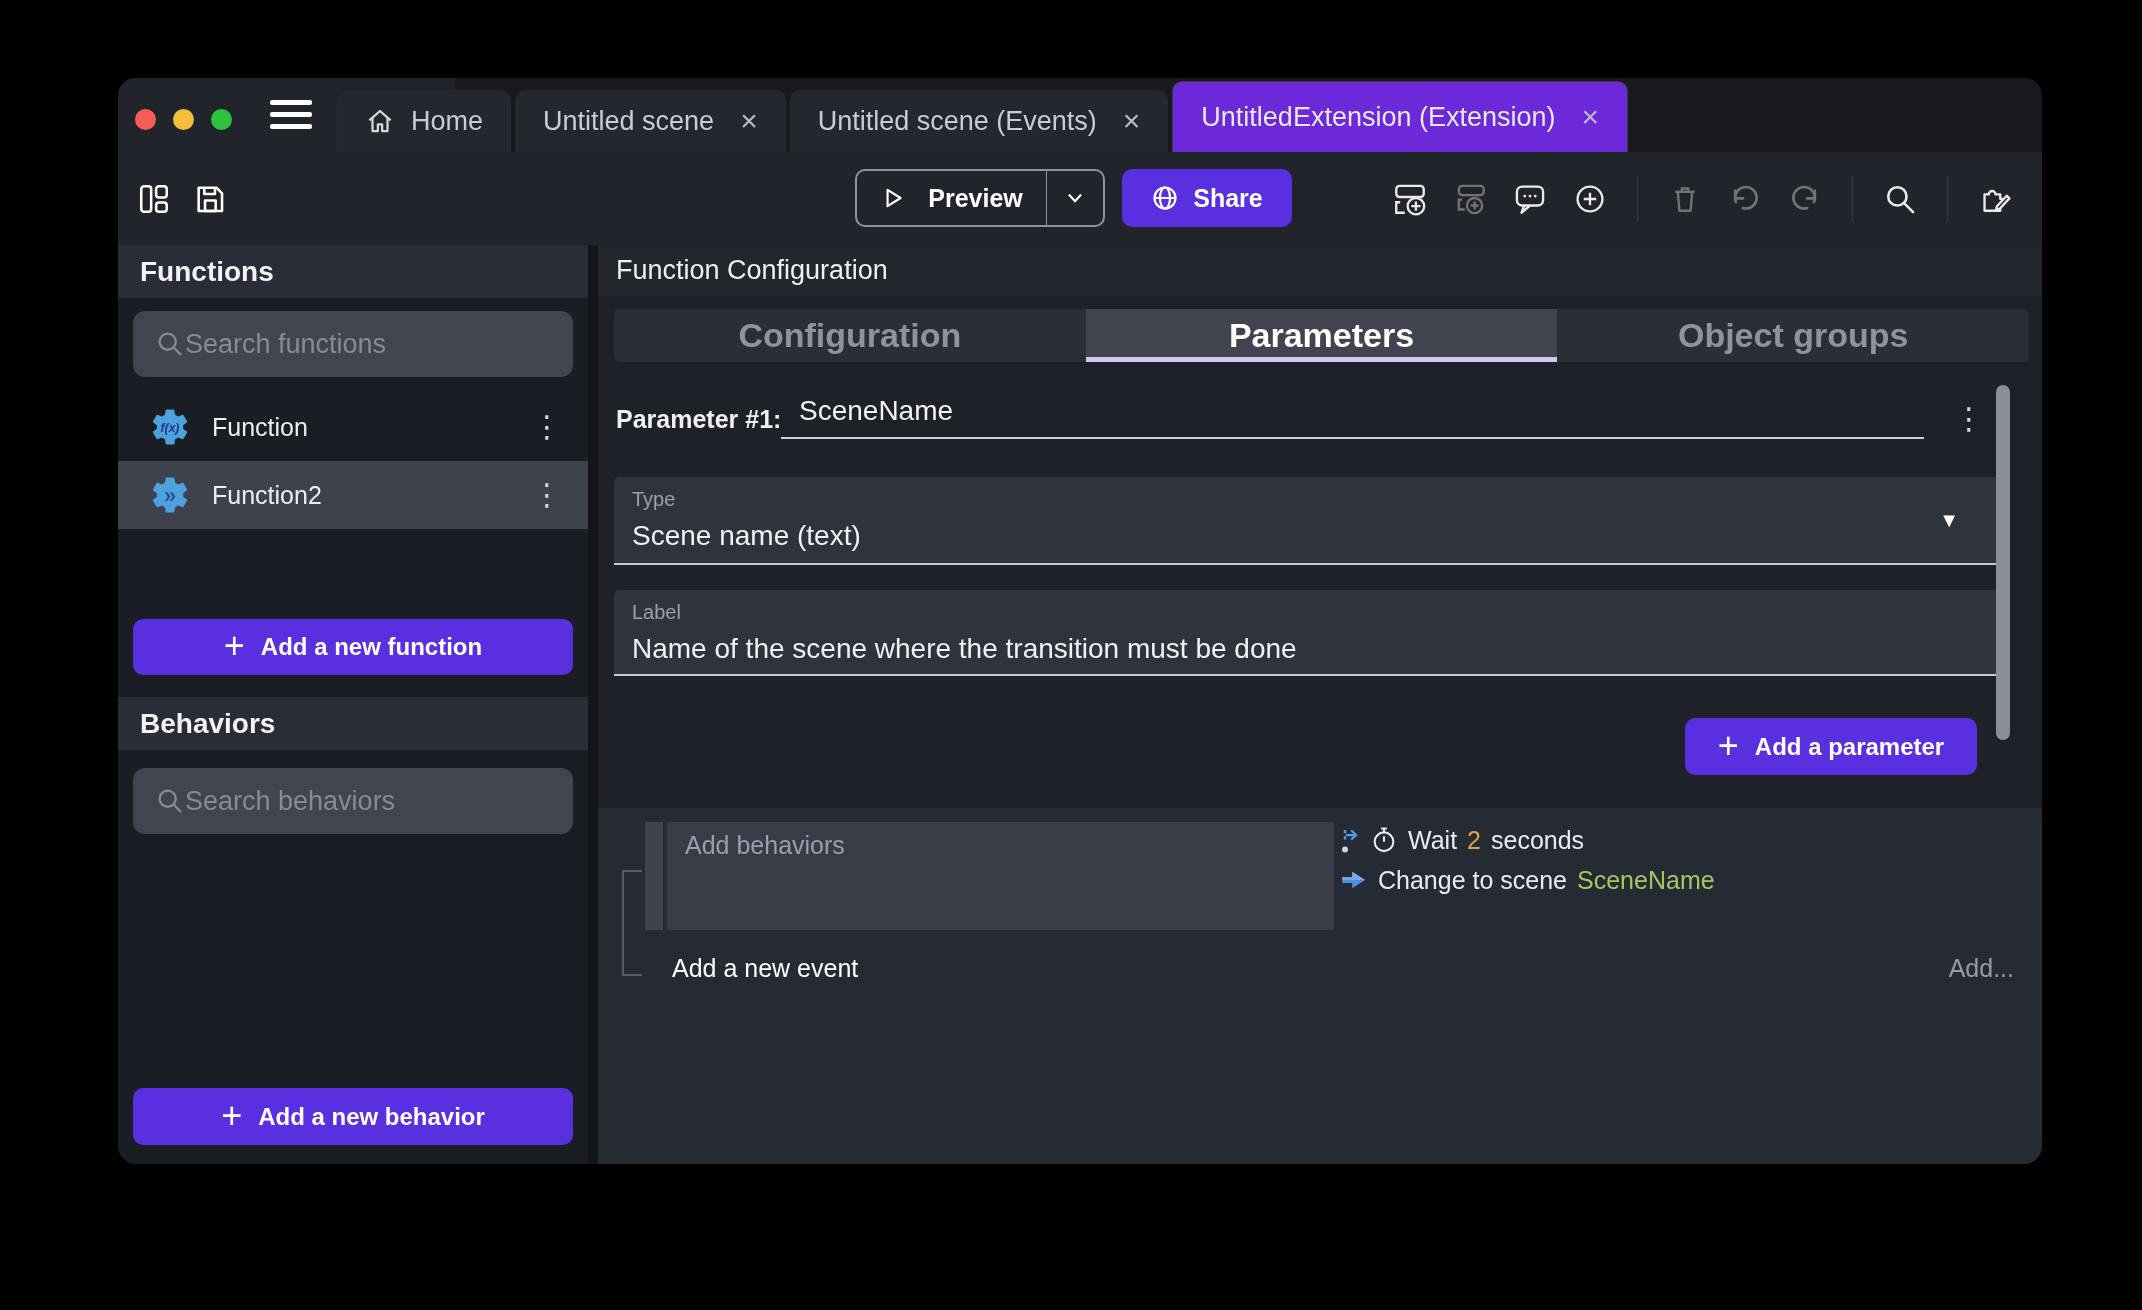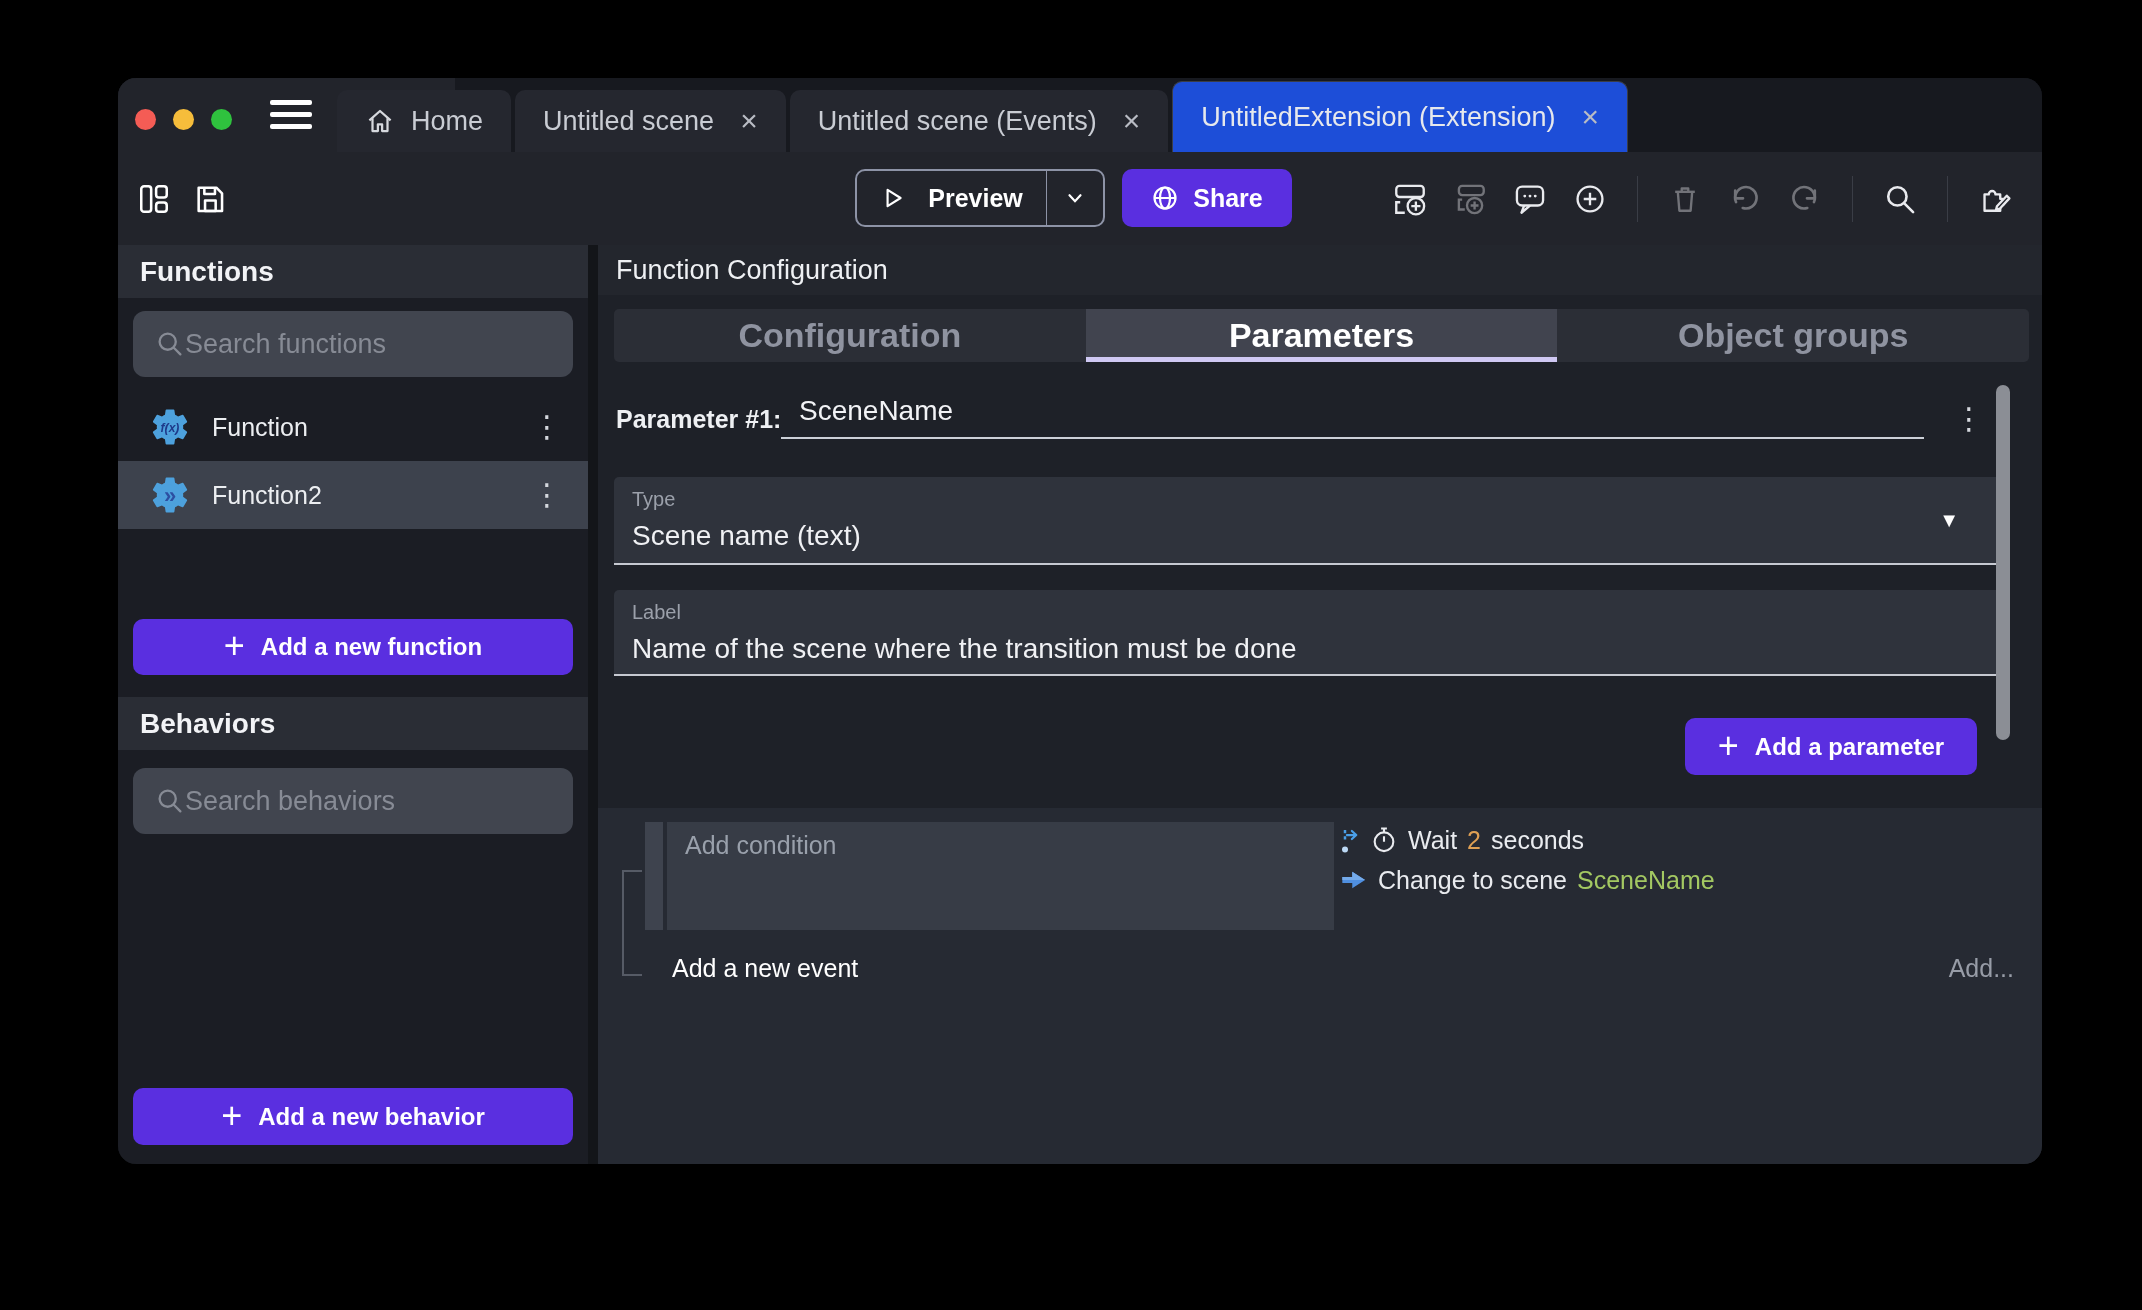--- a/index.html
+++ b/index.html
@@ -15,21 +15,21 @@
   .tl.red{left:17px;background:#f45c55;}
   .tl.yellow{left:55px;background:#f6bd3b;}
   .tl.green{left:93px;background:#2fc23e;}
   .hamburger{position:absolute;left:152px;top:21px;width:42px;height:32px;}
   .hamburger span{position:absolute;left:0;width:42px;height:5px;border-radius:2px;background:#fff;}
   .hamburger span:nth-child(1){top:1px}.hamburger span:nth-child(2){top:13px}.hamburger span:nth-child(3){top:25px}
   .tabs{position:absolute;left:219px;bottom:0;display:flex;align-items:flex-end;gap:4px;}
   .tab{height:62px;background:#25272f;border-radius:10px 10px 0 0;display:flex;align-items:center;
     padding:0 28px;gap:16px;color:#c9ccd3;font-size:27px;white-space:nowrap;cursor:default;}
   .tab .close{font-size:30px;font-weight:300;color:#b9bcc4;margin-left:10px;line-height:1;}
-  .tab.active{height:70px;background:#1d4ed8;border:1px solid #3a3d46;border-bottom:none;color:#e6e8ec;}
+  .tab.active{height:70px;background:#6d28d9;border:1px solid #3a3d46;border-bottom:none;color:#e6e8ec;}
   .homeicon{width:30px;height:30px;}
 
   
   .toolbar{position:absolute;left:0;top:74px;width:100%;height:93px;background:#22242b;}
   .tool-left{position:absolute;left:19px;top:0;height:93px;display:flex;align-items:center;gap:22px;}
   .icon34{width:34px;height:34px;display:block;}
   .btn-preview{position:absolute;left:737px;top:17px;width:250px;height:58px;border:2px solid #8d93a6;
     border-radius:10px;display:flex;align-items:center;color:#fff;box-sizing:border-box;}
   .btn-preview .p-main{flex:1;display:flex;align-items:center;justify-content:center;gap:22px;
     font-size:25px;font-weight:700;height:100%;}
@@ -329,21 +329,21 @@
           <span class="plus">+</span>
           <span>Add a parameter</span>
         </div>
 
         <div class="scrollbar"></div>
 
         <div class="events">
           <div class="tree"></div>
           <div class="ev-strip"></div>
           <div class="ev-cond">
-            <span>Add condition</span>
+            <span>Add behaviors</span>
           </div>
           <div class="ev-actions">
             <div class="ev-line">
               <svg width="20" height="28" viewBox="0 0 16 22">
                 <circle cx="4" cy="18.5" r="2.4" fill="#bcd9f5"></circle>
                 <path d="M4 3 V12" stroke="#4a9fe8" stroke-width="2" stroke-dasharray="2.5 2.5" fill="none"></path>
                 <path d="M5.5 7 H12 M9.5 3.8 L13 7 L9.5 10.2" stroke="#4a9fe8" stroke-width="1.8" fill="none" stroke-linecap="round" stroke-linejoin="round"></path>
               </svg>
               <svg width="28" height="28" viewBox="0 0 24 24" fill="none" stroke="#e9ebef" stroke-width="1.8">
                 <circle cx="12" cy="13.5" r="8"></circle>

